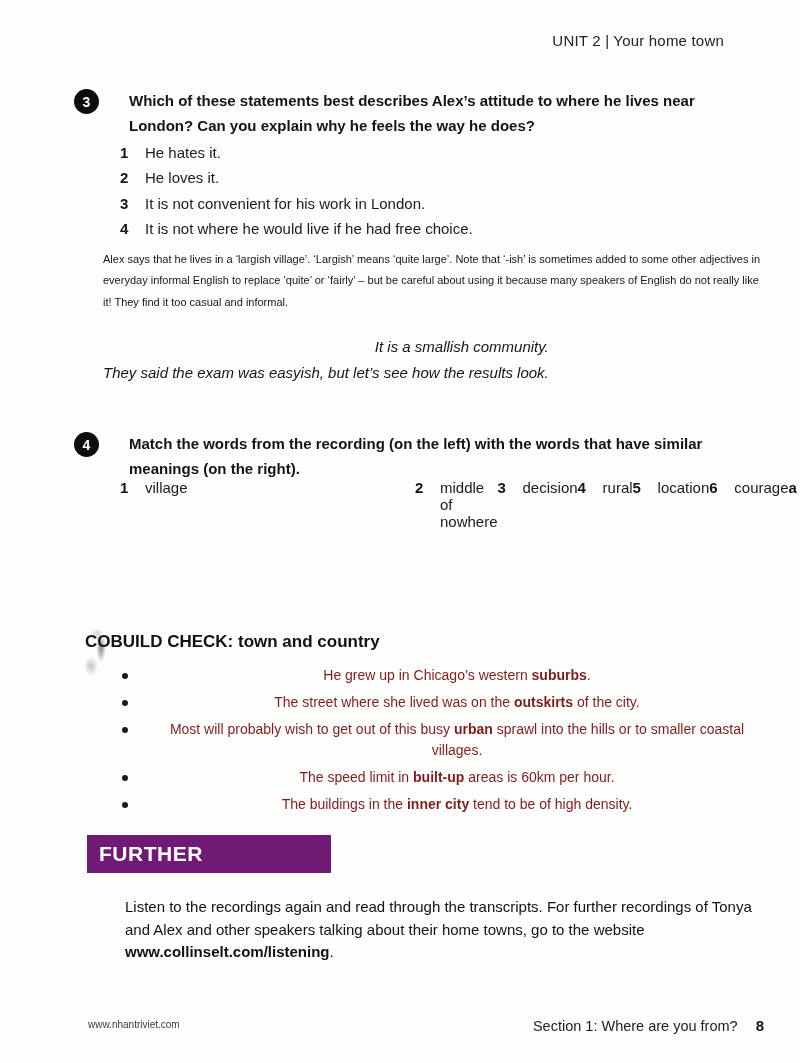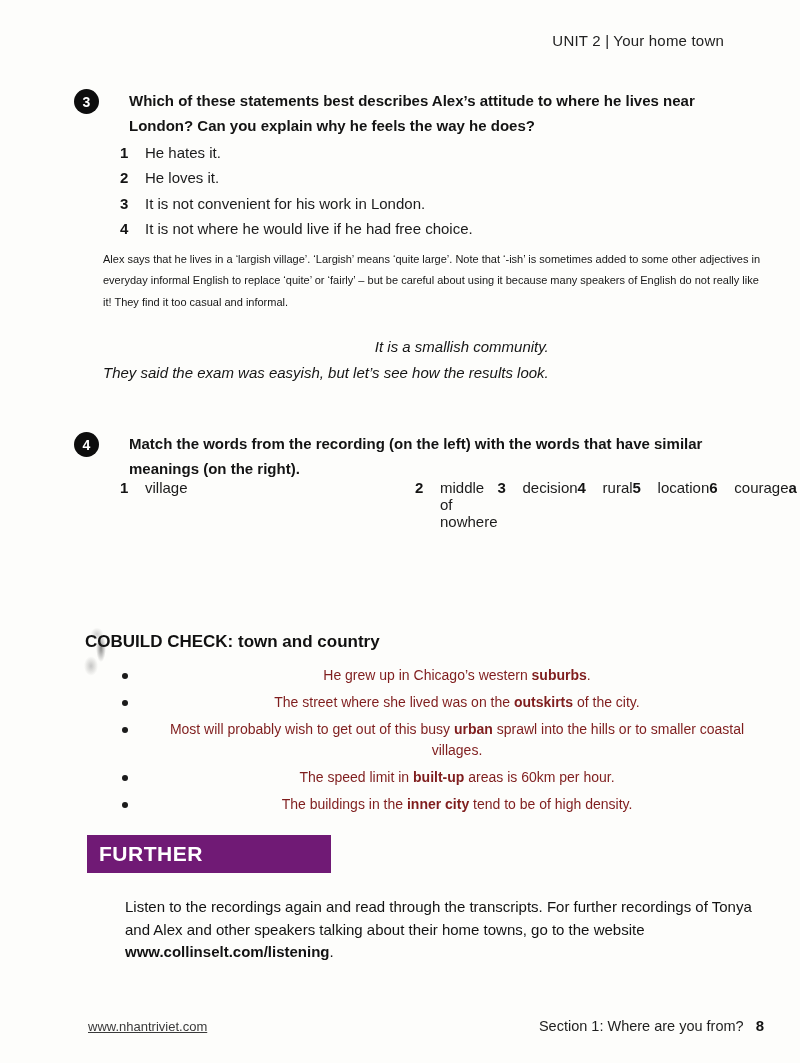--- a/index.html
+++ b/index.html
@@ -87,25 +87,25 @@
     letter-spacing: .5px;
   }
   .further-para {
     position: absolute; top: 896px; left: 115px; width: 640px;
     font-size: 15px; line-height: 22.5px; color: #121212; margin-left: 10px;
   }
 
   
   .footer-site {
     position: absolute; top: 1019px; left: 88px;
-    font-size: 13px; color: #3a3a3a; text-decoration: underline;
+    font-size: 10px; color: #3a3a3a;
   }
   .footer-right {
     position: absolute; top: 1017px; right: 36px;
-    display: flex; align-items: baseline; gap: 12px;
+    display: flex; align-items: baseline; gap: 18px;
   }
   .footer-section { font-size: 14.5px; color: #1e1e1e; }
   .footer-page { font-weight: 700; font-size: 15px; color: #111; }
 
   .rb { font-weight: 700; }
 </style>
 </head>
 <body>
 
 <div class="page">

